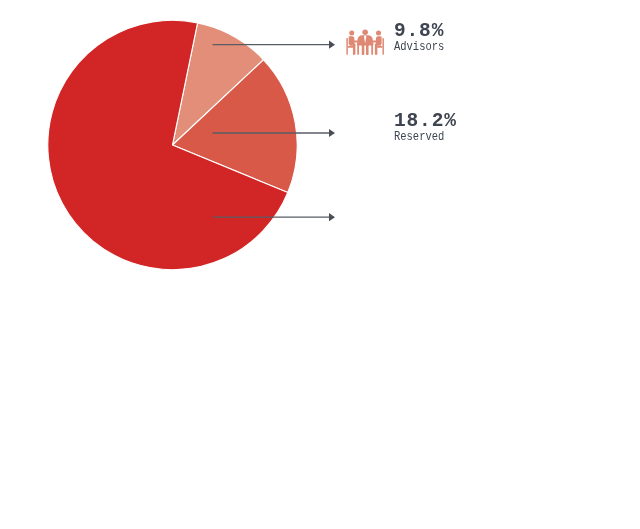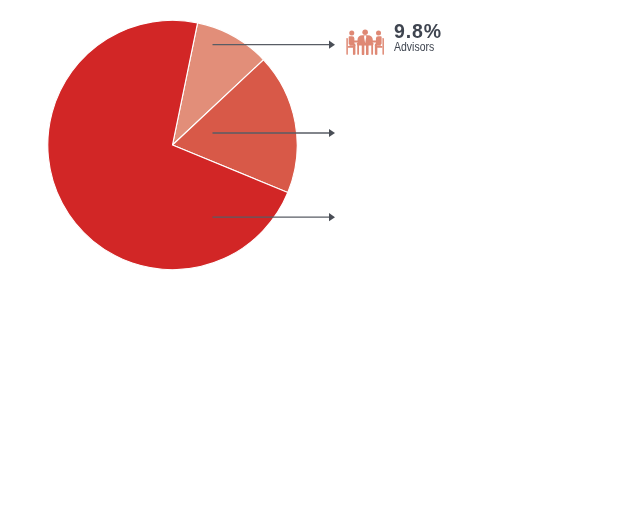--- a/index.html
+++ b/index.html
@@ -1,19 +1,19 @@
 <!DOCTYPE html>
 <html><head>
 <meta charset="utf-8">
 <title>Token Distribution</title>
 <style>
   html,body{margin:0;padding:0;}
   body{width:640px;height:529px;background:#ffffff;overflow:hidden;
        font-family:"Liberation Sans",sans-serif;}
-  #stage{position:relative;width:630px;height:529px;}
+  #stage{position:relative;width:630px;height:529px;font-family:Liberation Mono, monospace;}
   svg{display:block;}
   .abs{position:absolute;}
 
   .legend-row{position:absolute;left:344px;width:260px;height:44px;}
   .legend-icon{position:absolute;left:0;top:0;width:42px;height:40px;
                display:flex;align-items:center;justify-content:center;}
   .legend-text{position:absolute;left:50px;top:0;}
   .pct{display:block;font-size:19.5px;font-weight:bold;color:#3f4550;
        line-height:19px;letter-spacing:0.85px;white-space:nowrap;}
   .lbl{display:block;font-size:12.2px;color:#3f4550;line-height:13px;
@@ -85,20 +85,29 @@
           </g>
         </g>
       </svg>
     </span>
     <span class="legend-text">
       <span class="pct">9.8%</span>
       <span class="lbl">Advisors</span>
     </span>
   </div>
 
+  <div class="legend-row" style="top:112px;">
+    <span class="legend-icon">
+      <svg width="31" height="28" viewBox="0 0 62 56"></svg>
+    </span>
+    <span class="legend-text">
+      <span class="pct">18.2%</span>
+      <span class="lbl">Reserved</span>
+    </span>
+  </div>
 
   <div class="legend-row" style="top:200px;">
     <span class="legend-icon">
       <svg width="25" height="25" viewBox="0 0 50 50"></svg>
     </span>
   </div>
 
 </div>
 
 </body></html>

